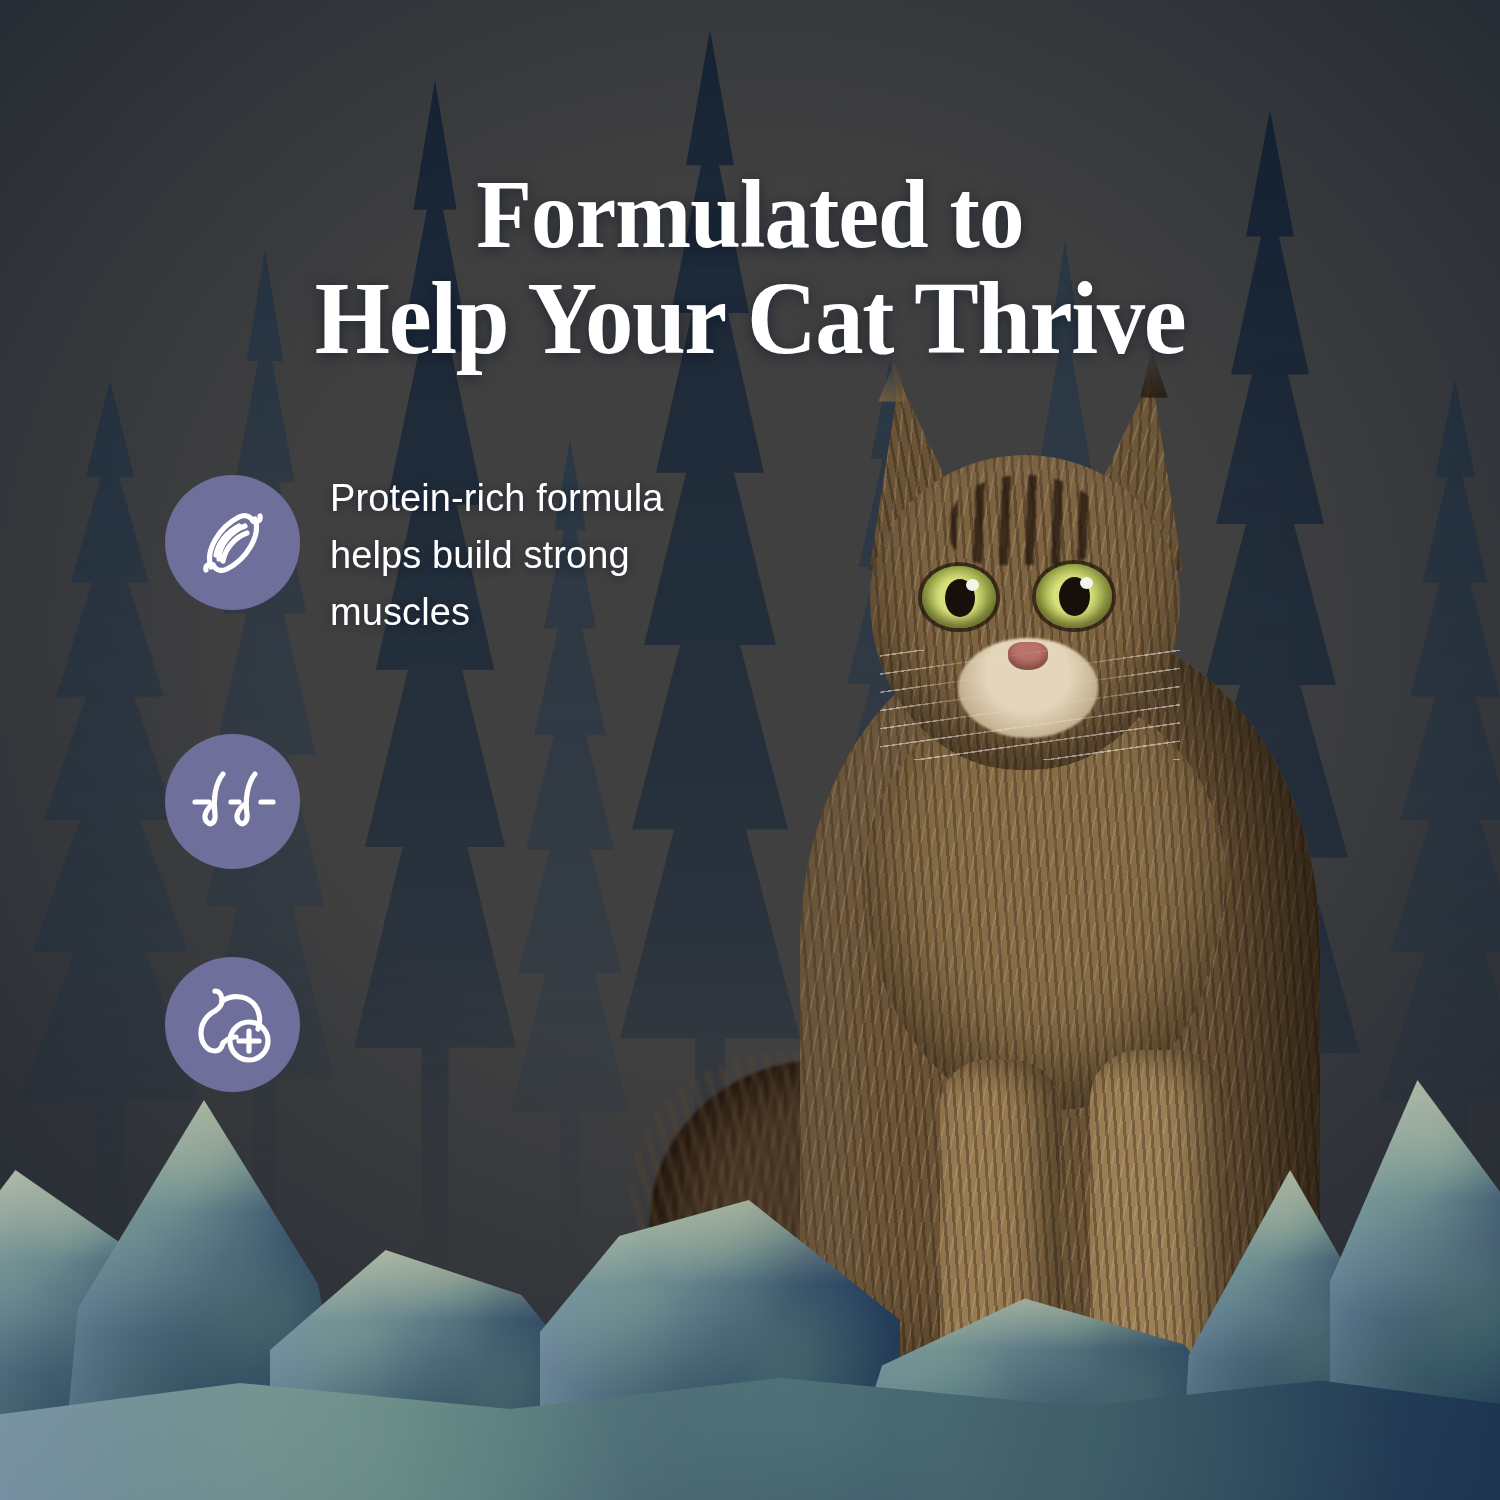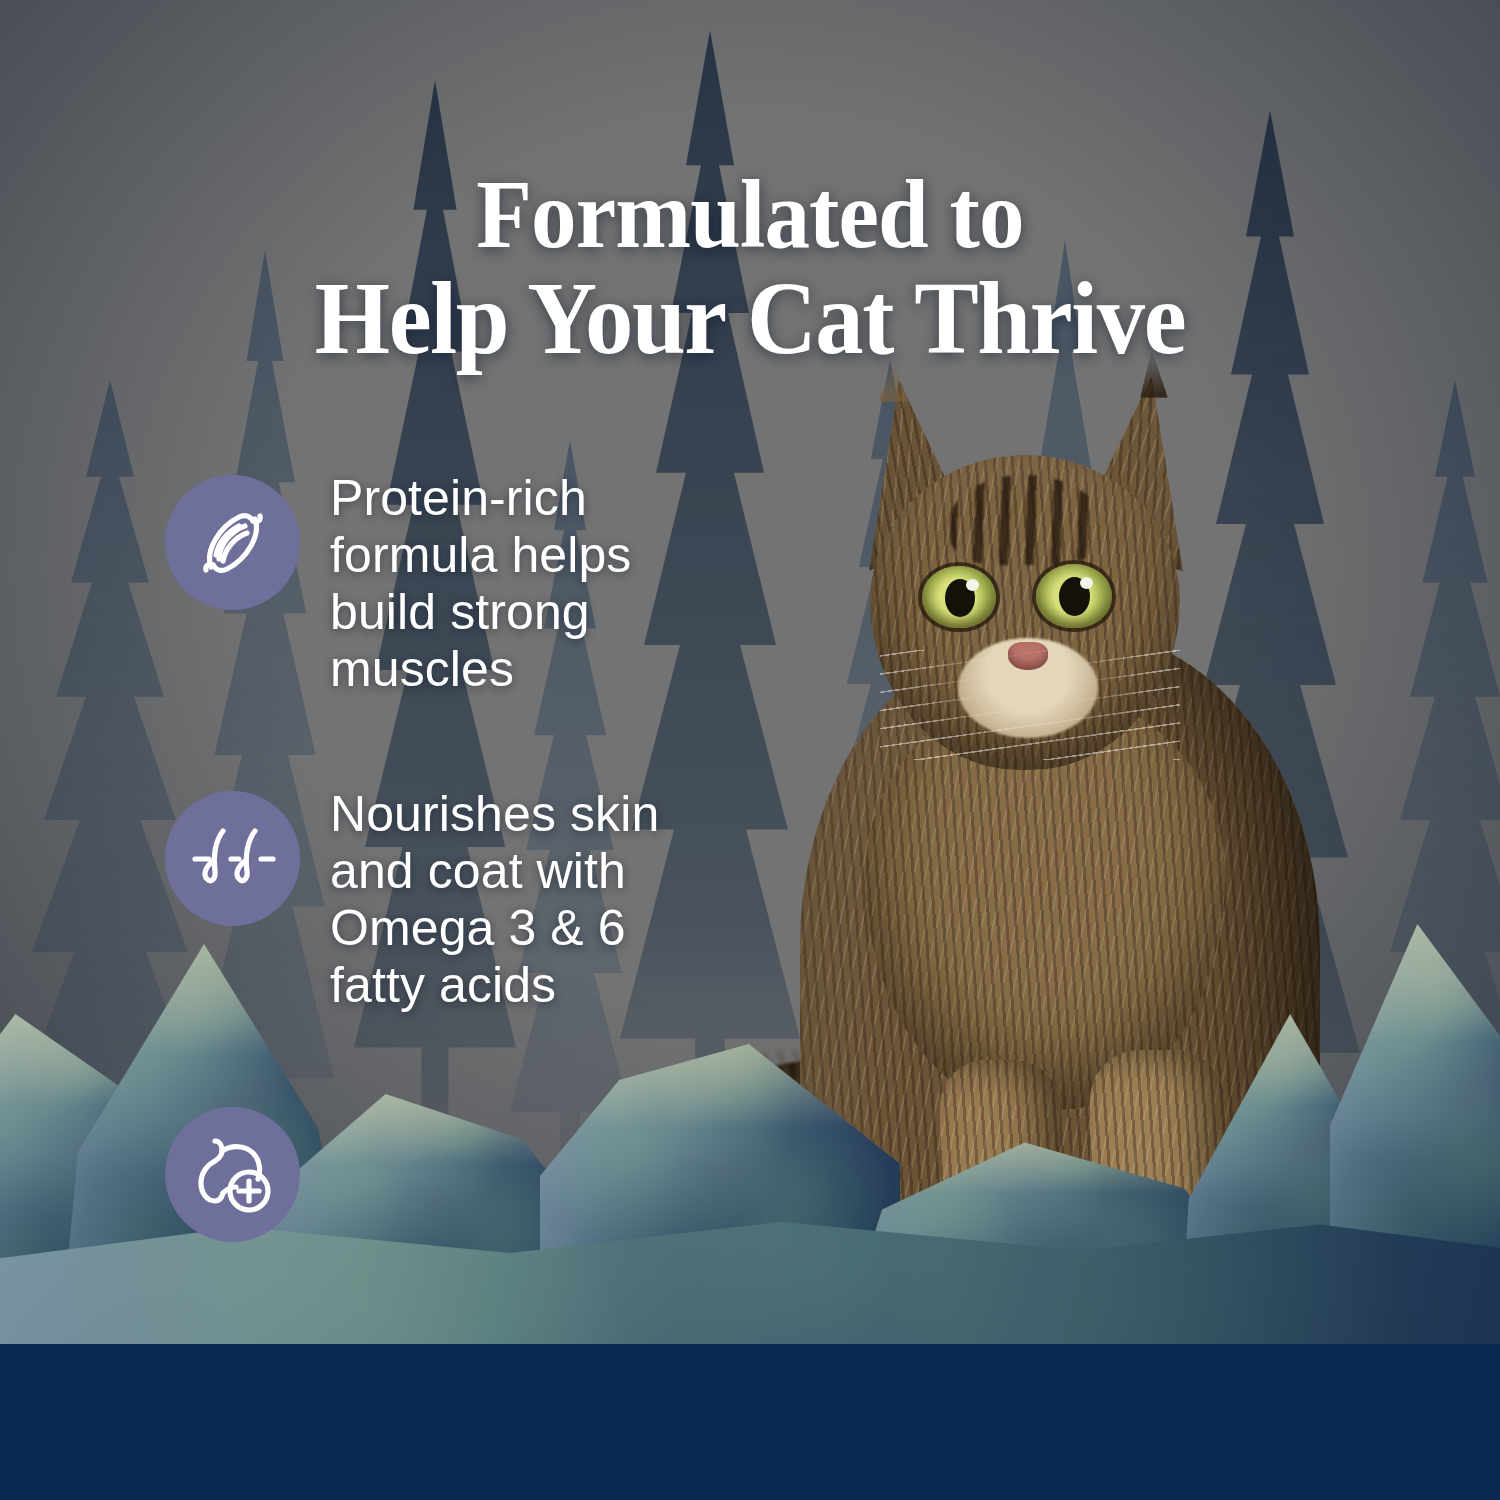--- a/index.html
+++ b/index.html
@@ -1,20 +1,20 @@
 <!DOCTYPE html>
 <html><head>
 <meta charset="utf-8">
 <style>
   html,body{margin:0;padding:0;background:#0a2a52;}
   *{box-sizing:border-box;}
   #stage{
-    position:relative;width:1500px;height:1344px;overflow:hidden;
+    position:relative;width:1500px;height:1500px;overflow:hidden;
     font-family:"Liberation Sans", sans-serif;
-    background:#737373;
+    background:#404040;
   }
 
   
   .sky{
     position:absolute;inset:0;
     background:
       radial-gradient(ellipse 1100px 700px at 58% 8%, #13477f 0%, #10406f 40%, rgba(16,64,111,0) 72%),
       radial-gradient(ellipse 900px 800px at 8% 95%, #071d3c 0%, rgba(7,29,60,0) 70%),
       radial-gradient(ellipse 1000px 900px at 95% 30%, #0b3163 0%, rgba(11,49,99,0) 70%),
       linear-gradient(170deg, #114378 0%, #0f3d70 26%, #0d3564 52%, #0a2a52 76%, #072votre 100%),
@@ -88,21 +88,21 @@
   .benefit{position:relative;min-height:135px;margin-bottom:88px;}
   .badge{
     position:absolute;left:0;top:5px;width:135px;height:135px;border-radius:50%;
     background:#6f6f9b;
     display:flex;align-items:center;justify-content:center;
   }
   .badge svg{display:block;}
   .btext{
     margin-left:165px;
     color:#ffffff;
-    font-size:50px;
+    font-size:38px;
     line-height:57px;
     letter-spacing:.1px;
     text-shadow:0 2px 9px rgba(3,16,36,.5);
     max-width:400px;
   }
 </style>
 </head>
 <body>
 
 <div id="stage">
@@ -269,21 +269,20 @@
         <span>
           <svg width="92" height="92" viewBox="0 0 92 92" fill="none" stroke="#ffffff" stroke-width="5.2" stroke-linecap="round" stroke-linejoin="round">
             <path d="M8 46 H22"></path>
             <path d="M44 46 H52"></path>
             <path d="M74 46 H86"></path>
             <path d="M36 18 C28 28 26 44 28 58 C29 66 24 70 20 66 C16 62 18 54 26 48"></path>
             <path d="M68 18 C60 28 58 44 60 58 C61 66 56 70 52 66 C48 62 50 54 58 48"></path>
           </svg>
         </span>
       </div>
-      <div class="btext">Nourishes skin and coat with Omega 3 &amp; 6 fatty acids</div>
     </div>
 
     <div class="benefit">
       <div class="badge">
         <span>
           <svg width="92" height="92" viewBox="0 0 92 92" fill="none" stroke="#ffffff" stroke-width="5.2" stroke-linecap="round" stroke-linejoin="round">
             <path d="M28 12 C33 12 35 17 35 22 C35 27 31 30 28 32
                      C20 36 14 44 14 54 C14 64 20 72 28 72
                      C33 72 35 68 36 64"></path>
             <path d="M35 22 C44 16 58 16 66 24 C73 31 74 42 71 50"></path>

